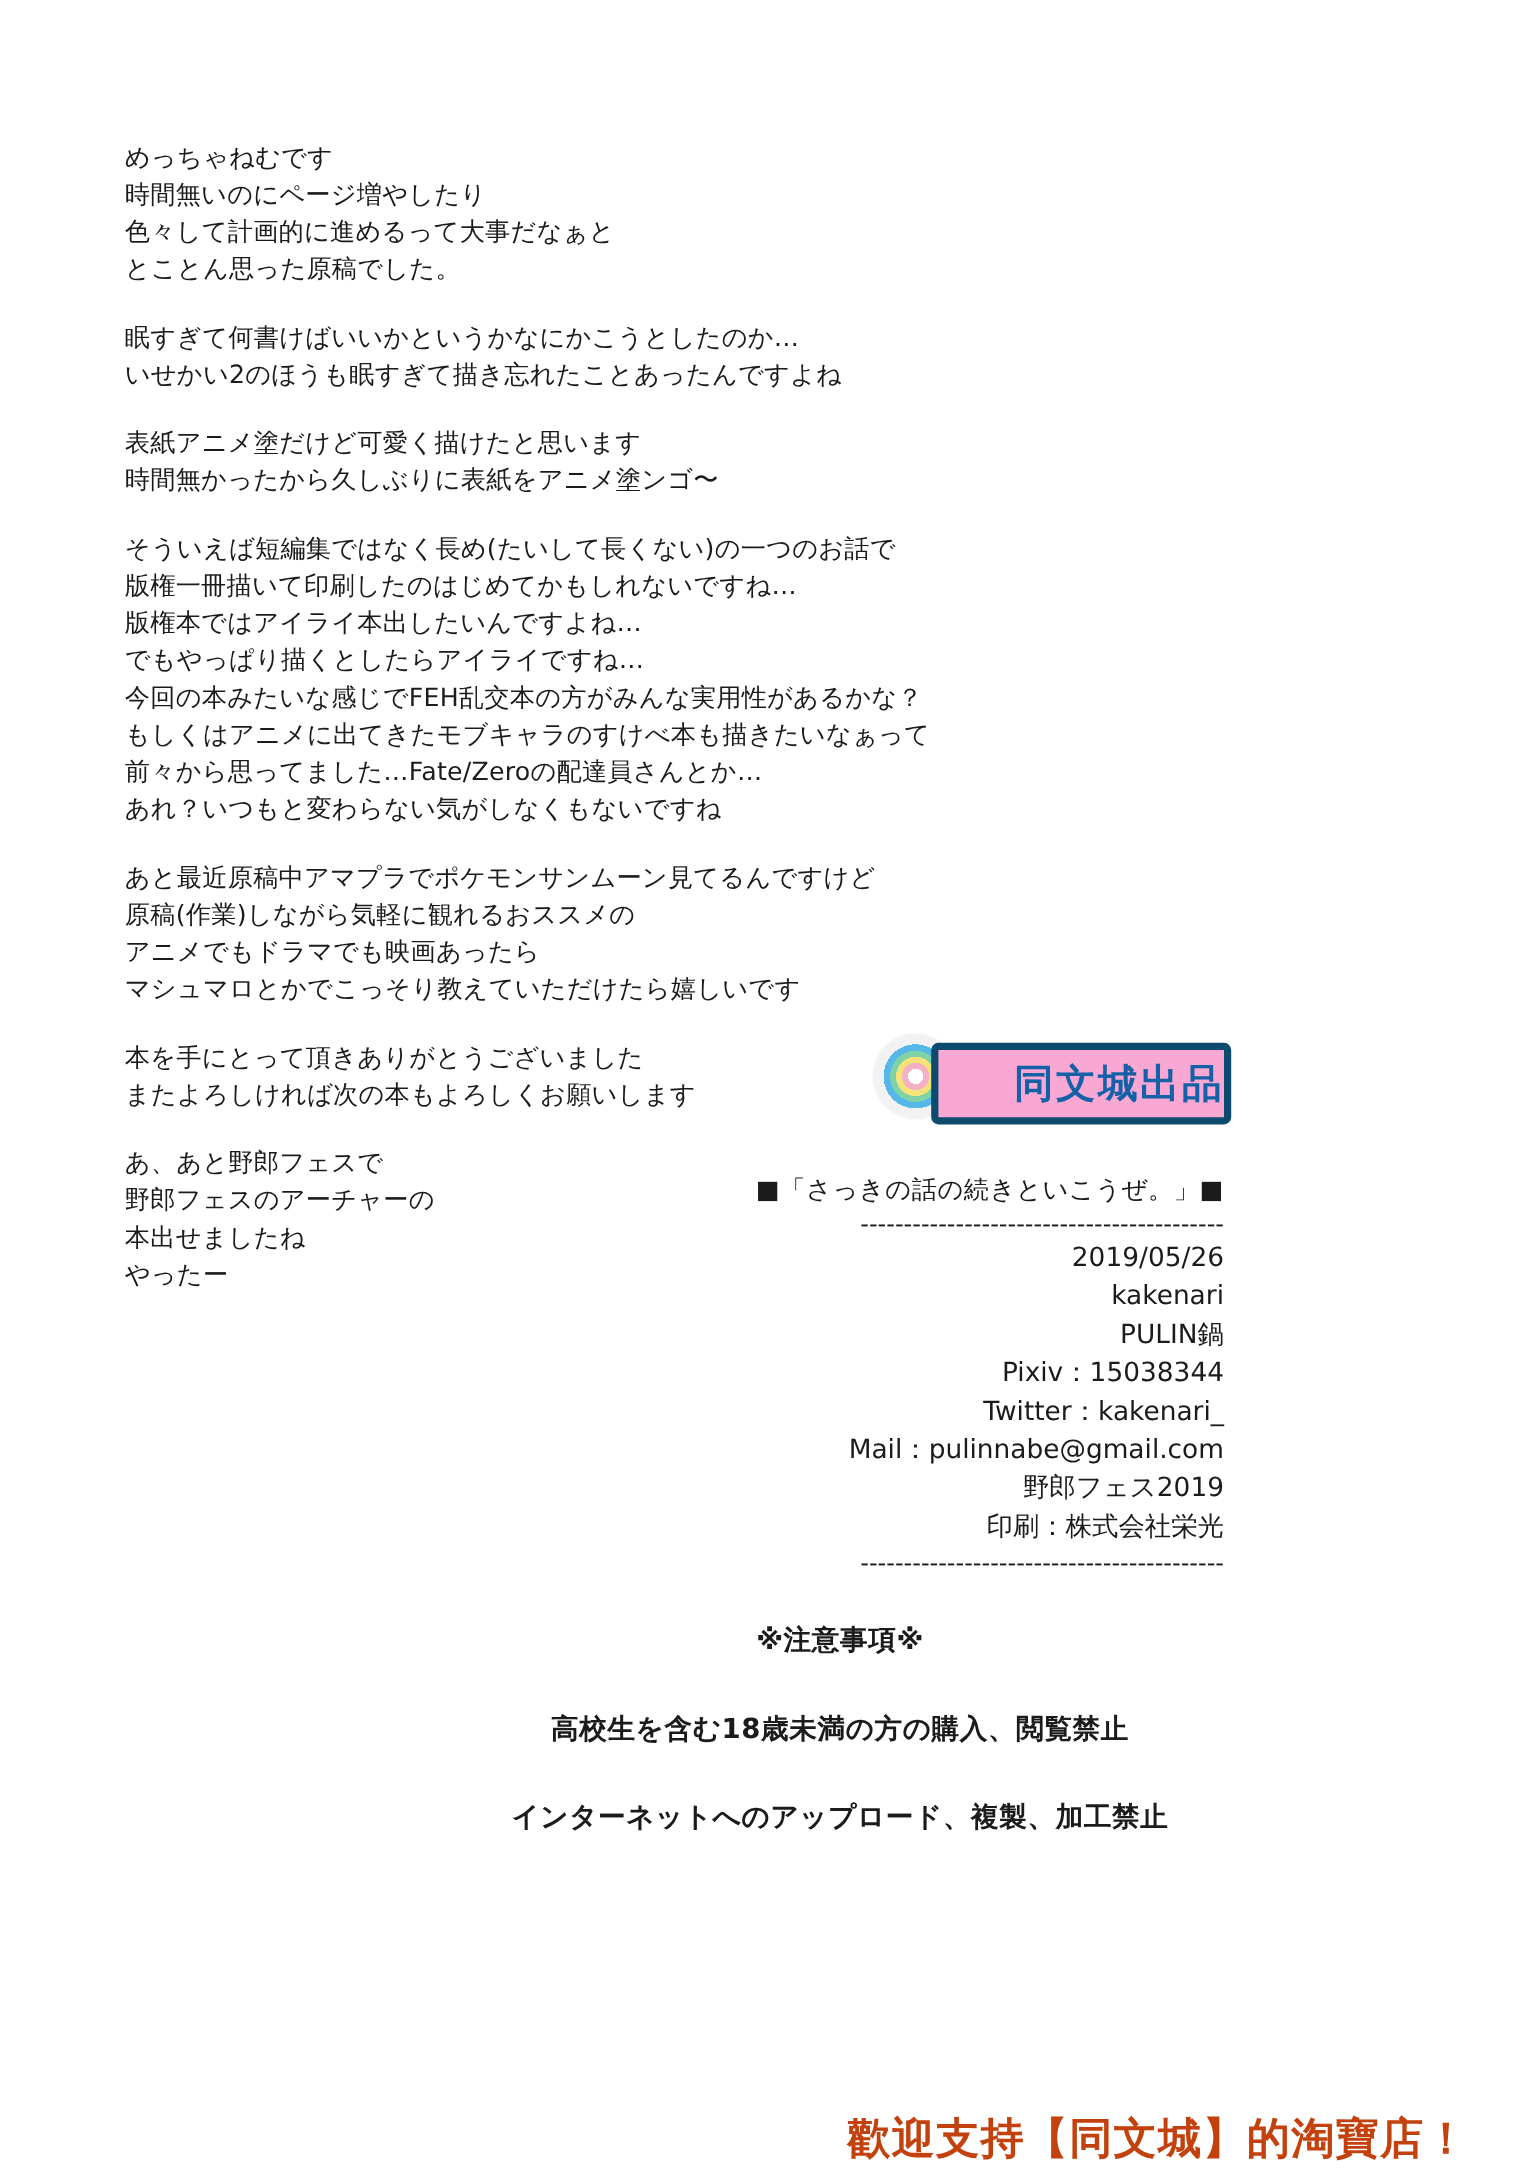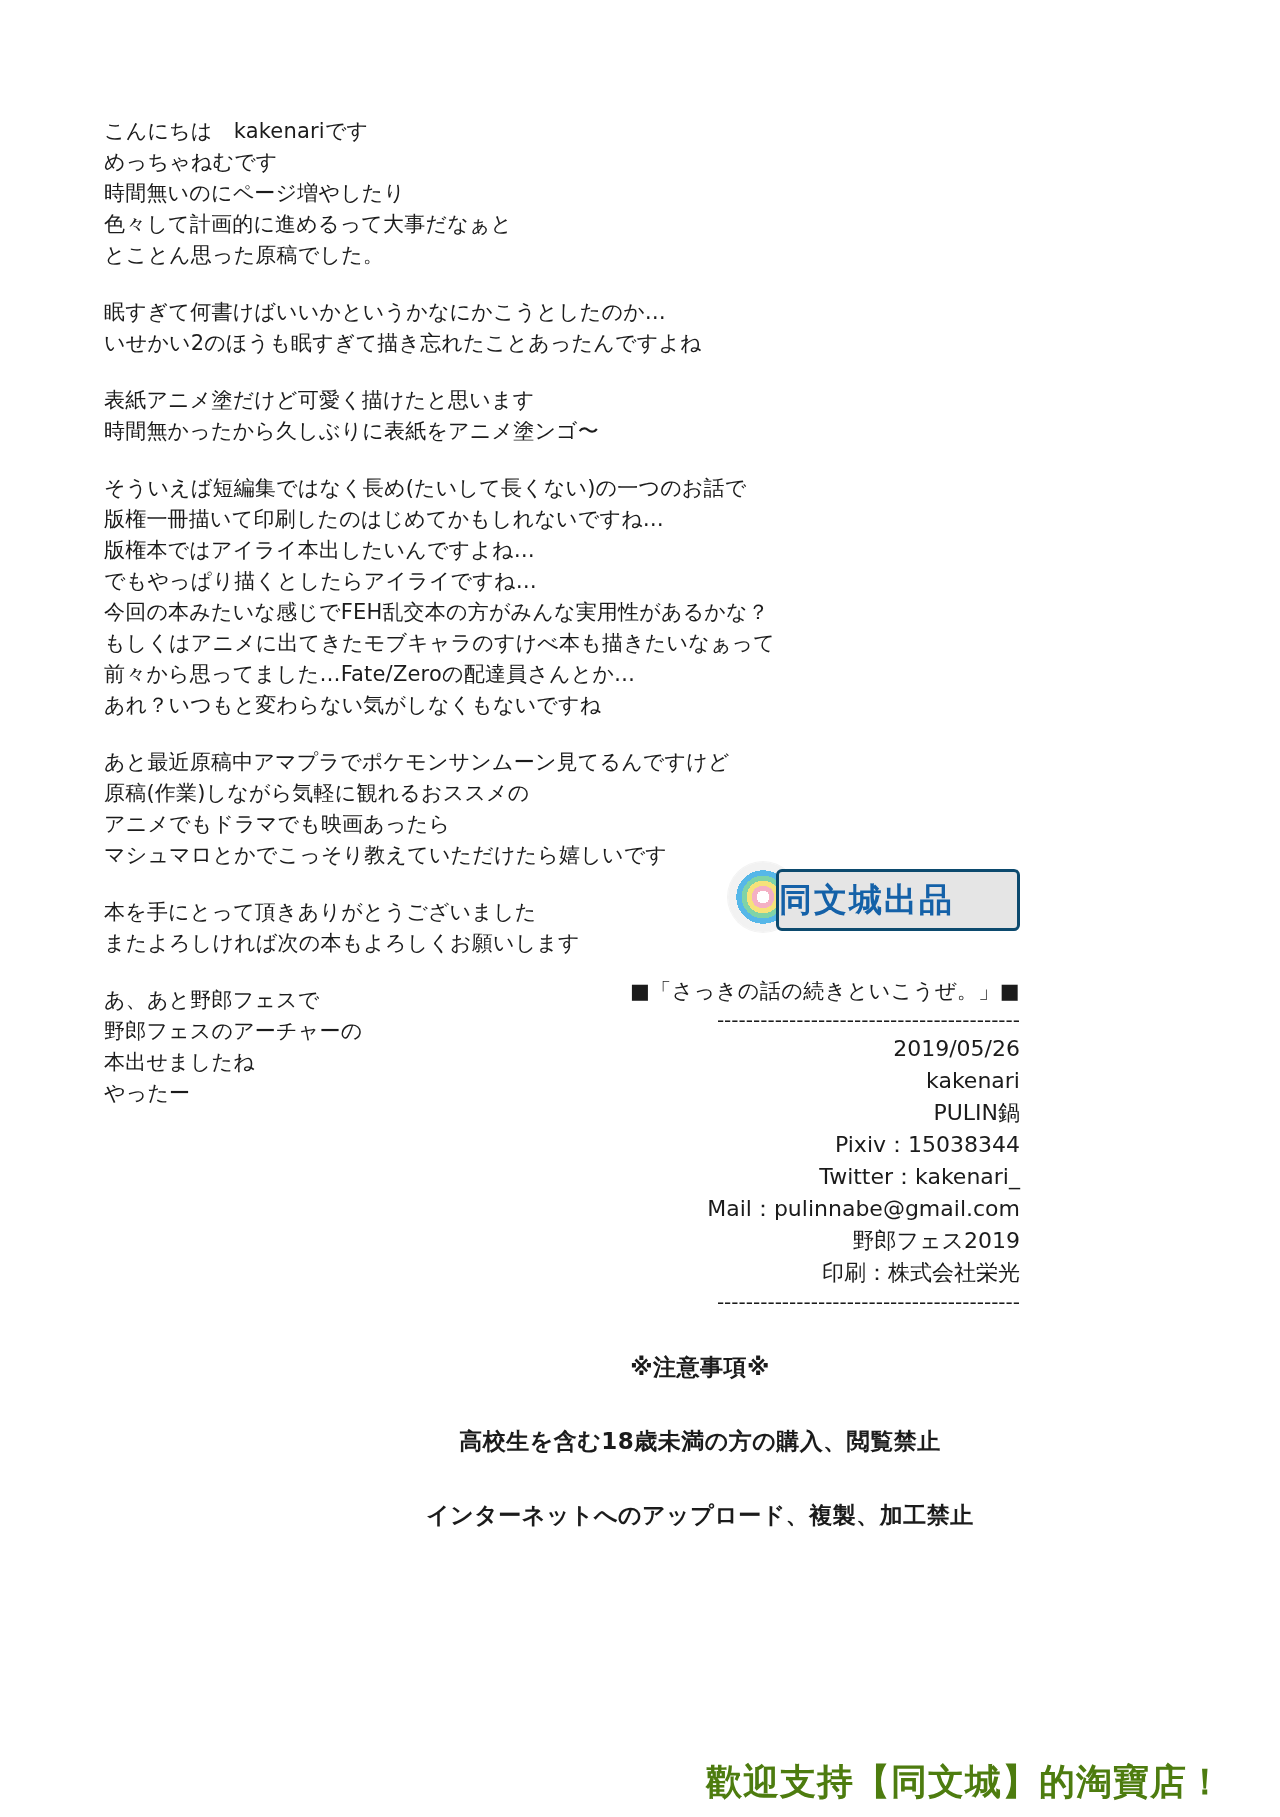--- a/index.html
+++ b/index.html
@@ -103,26 +103,26 @@
         #56b7e8 43% 54%,
         #f2f2f2 54% 100%);
     box-shadow: 0 0 0 1px rgba(0,0,0,0.05);
   }
   .stamp-box {
     position: absolute;
     left: 48px;
     top: 7px;
     width: 238px;
     height: 56px;
-    border: 3px solid #0c4a6e;
+    border: 6px solid #0c4a6e;
     border-radius: 6px;
-    background: #e5e5e5;
+    background: #f9a8d4;
     display: flex;
     align-items: center;
-    justify-content: flex-start;
+    justify-content: flex-end;
   }
   .stamp-text {
     font-size: 33px;
     font-weight: 700;
     color: #1461a8;
     letter-spacing: 2px;
     white-space: nowrap;
   }
 
   
@@ -132,32 +132,31 @@
     bottom: 0;
     width: 1280px;
     height: 92px;
   }
   .banner-text {
     position: absolute;
     right: 56px;
     bottom: 10px;
     font-size: 36px;
     font-weight: 700;
-    color: #4d7c0f;
+    color: #c2410c;
     letter-spacing: 1px;
     white-space: nowrap;
   }
 </style>
 </head>
 <body>
 
 <div id="afterword">
 
   <div class="para">
-    <div class="line">こんにちは　kakenariです</div>
     <div class="line">めっちゃねむです</div>
     <div class="line">時間無いのにページ増やしたり</div>
     <div class="line">色々して計画的に進めるって大事だなぁと</div>
     <div class="line">とことん思った原稿でした。</div>
   </div>
 
   <div class="para">
     <div class="line">眠すぎて何書けばいいかというかなにかこうとしたのか…</div>
     <div class="line">いせかい2のほうも眠すぎて描き忘れたことあったんですよね</div>
   </div>

